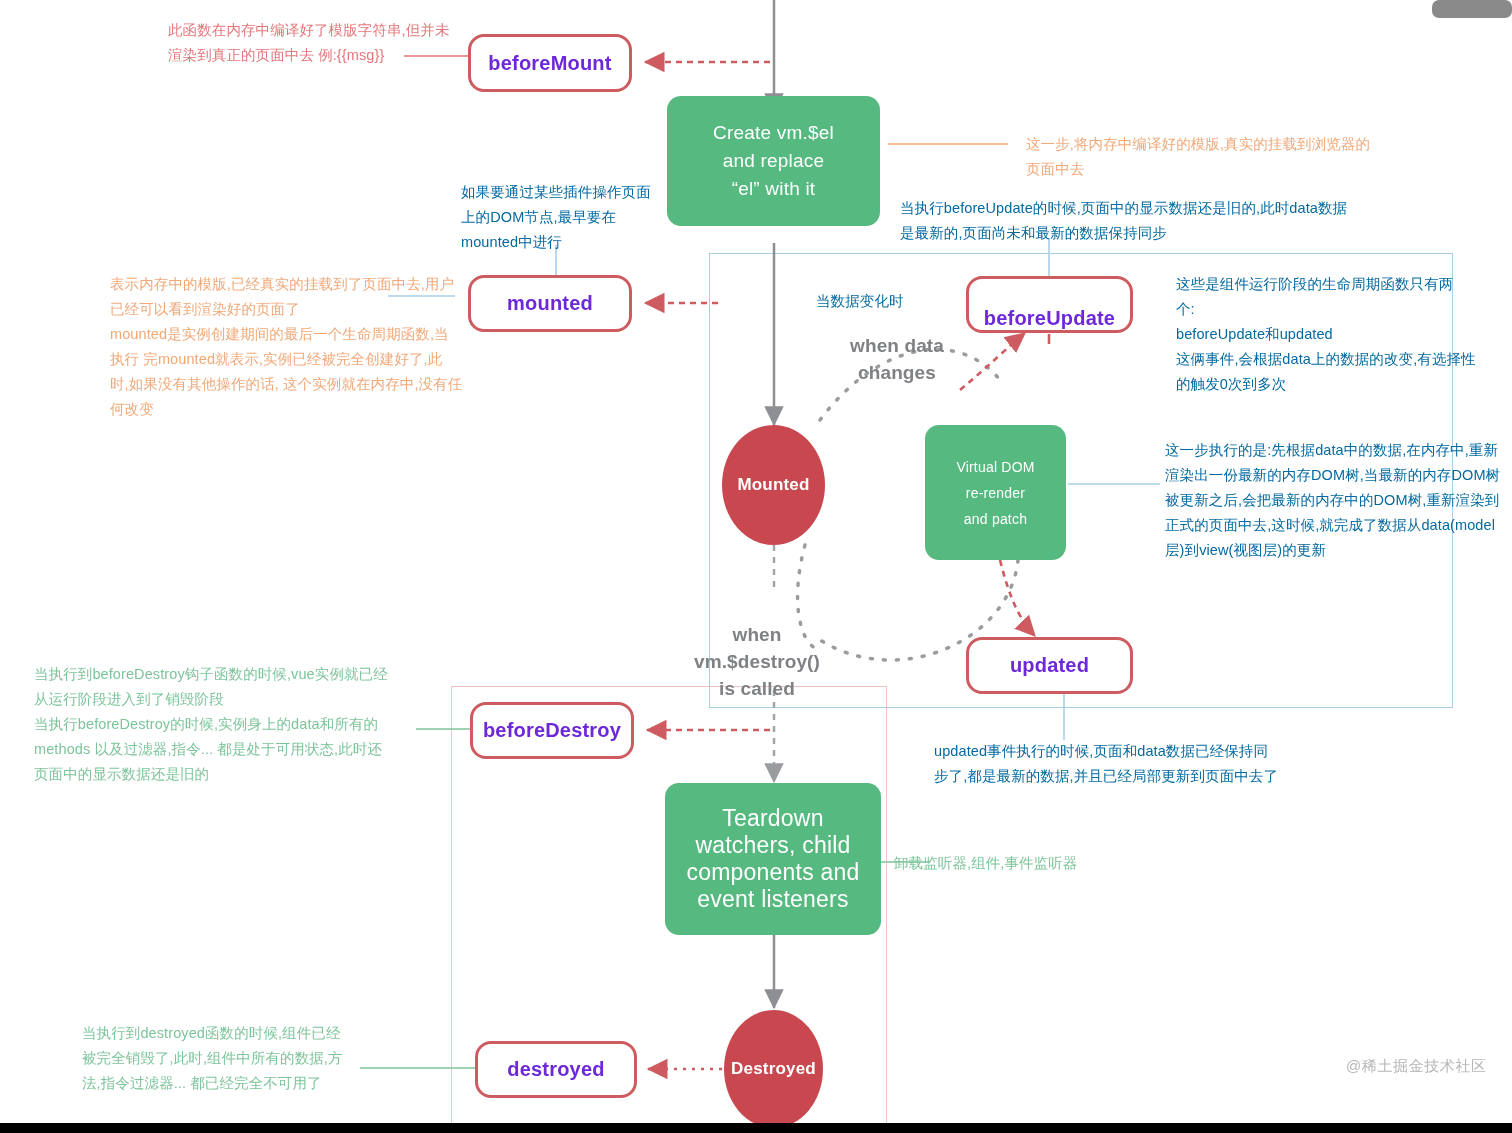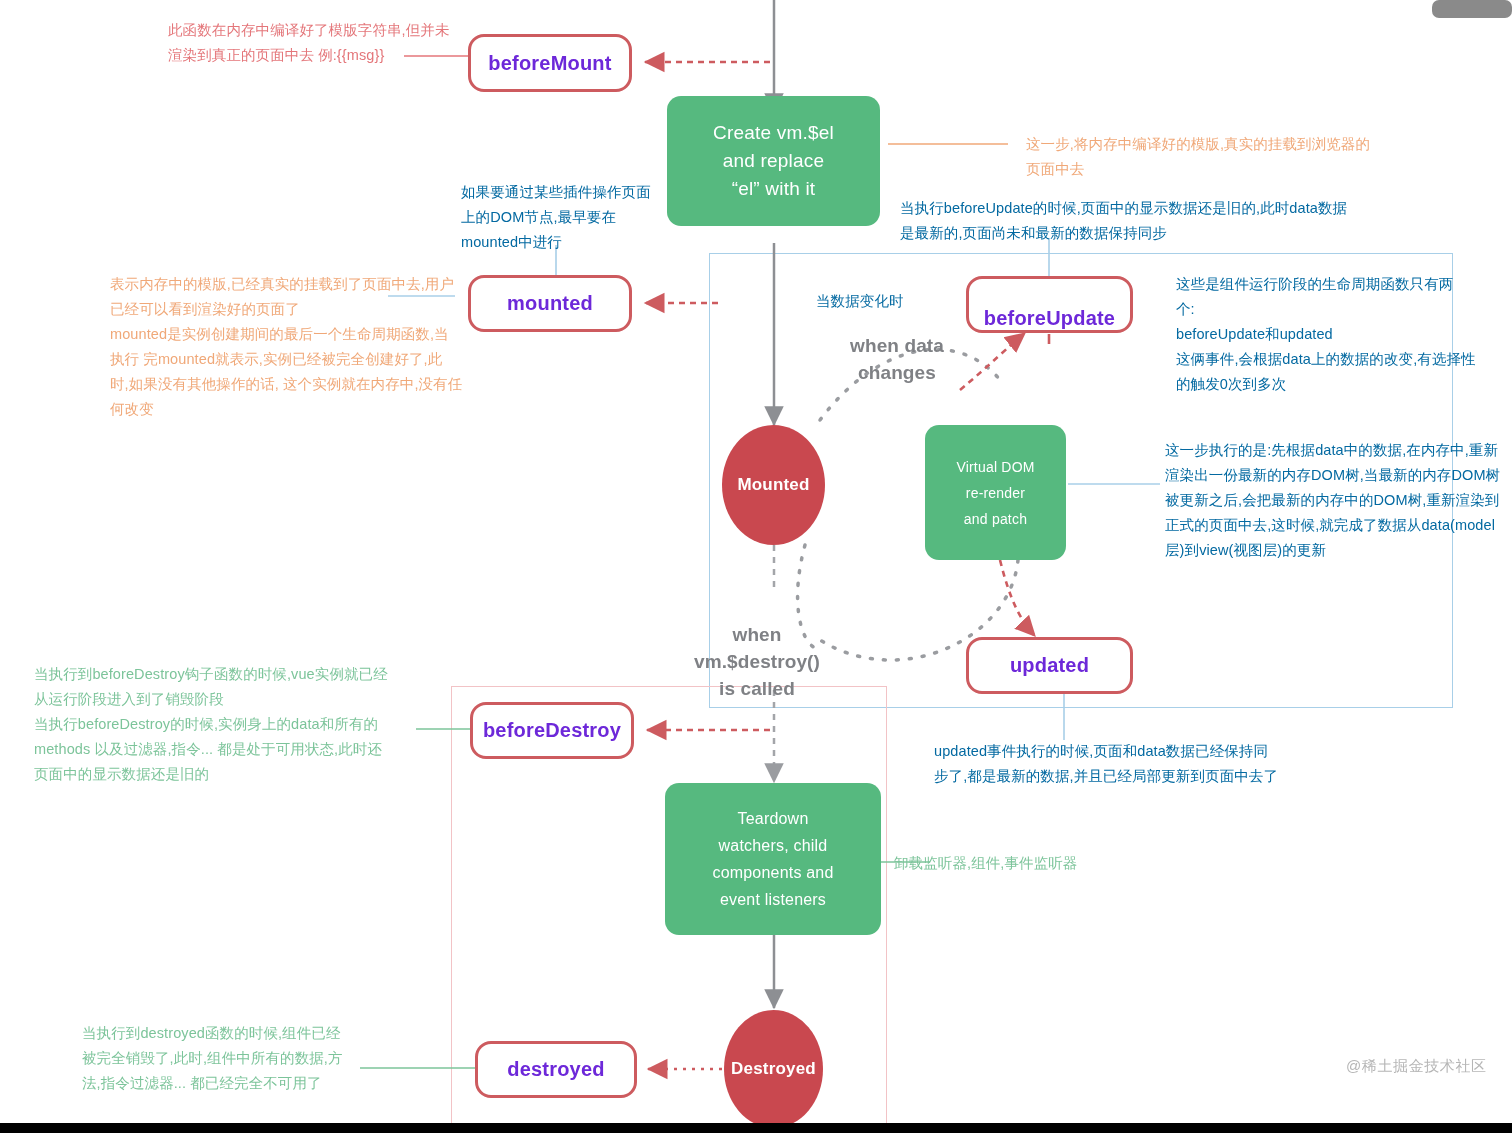--- a/index.html
+++ b/index.html
@@ -189,21 +189,21 @@
 and replace
 “el” with it</span>
   </div>
 
   <div class="node green-box" style="left:925px; top:425px; width:141px; height:135px; font-size:14px; line-height:26px;">
     <span style="white-space: pre-line;">Virtual DOM
 re-render
 and patch</span>
   </div>
 
-  <div class="node green-box" style="left:665px; top:783px; width:216px; height:152px; font-size:16px; line-height:27px;">
+  <div class="node green-box" style="left:665px; top:783px; width:216px; height:152px; font-size:23px; line-height:27px;">
     <span style="white-space: pre-line;">Teardown
 watchers, child
 components and
 event listeners</span>
   </div>
 
   <div class="node red-ellipse" style="left:722px; top:425px; width:103px; height:120px;">
     <span style="white-space: pre-line;">Mounted</span>
   </div>
 

